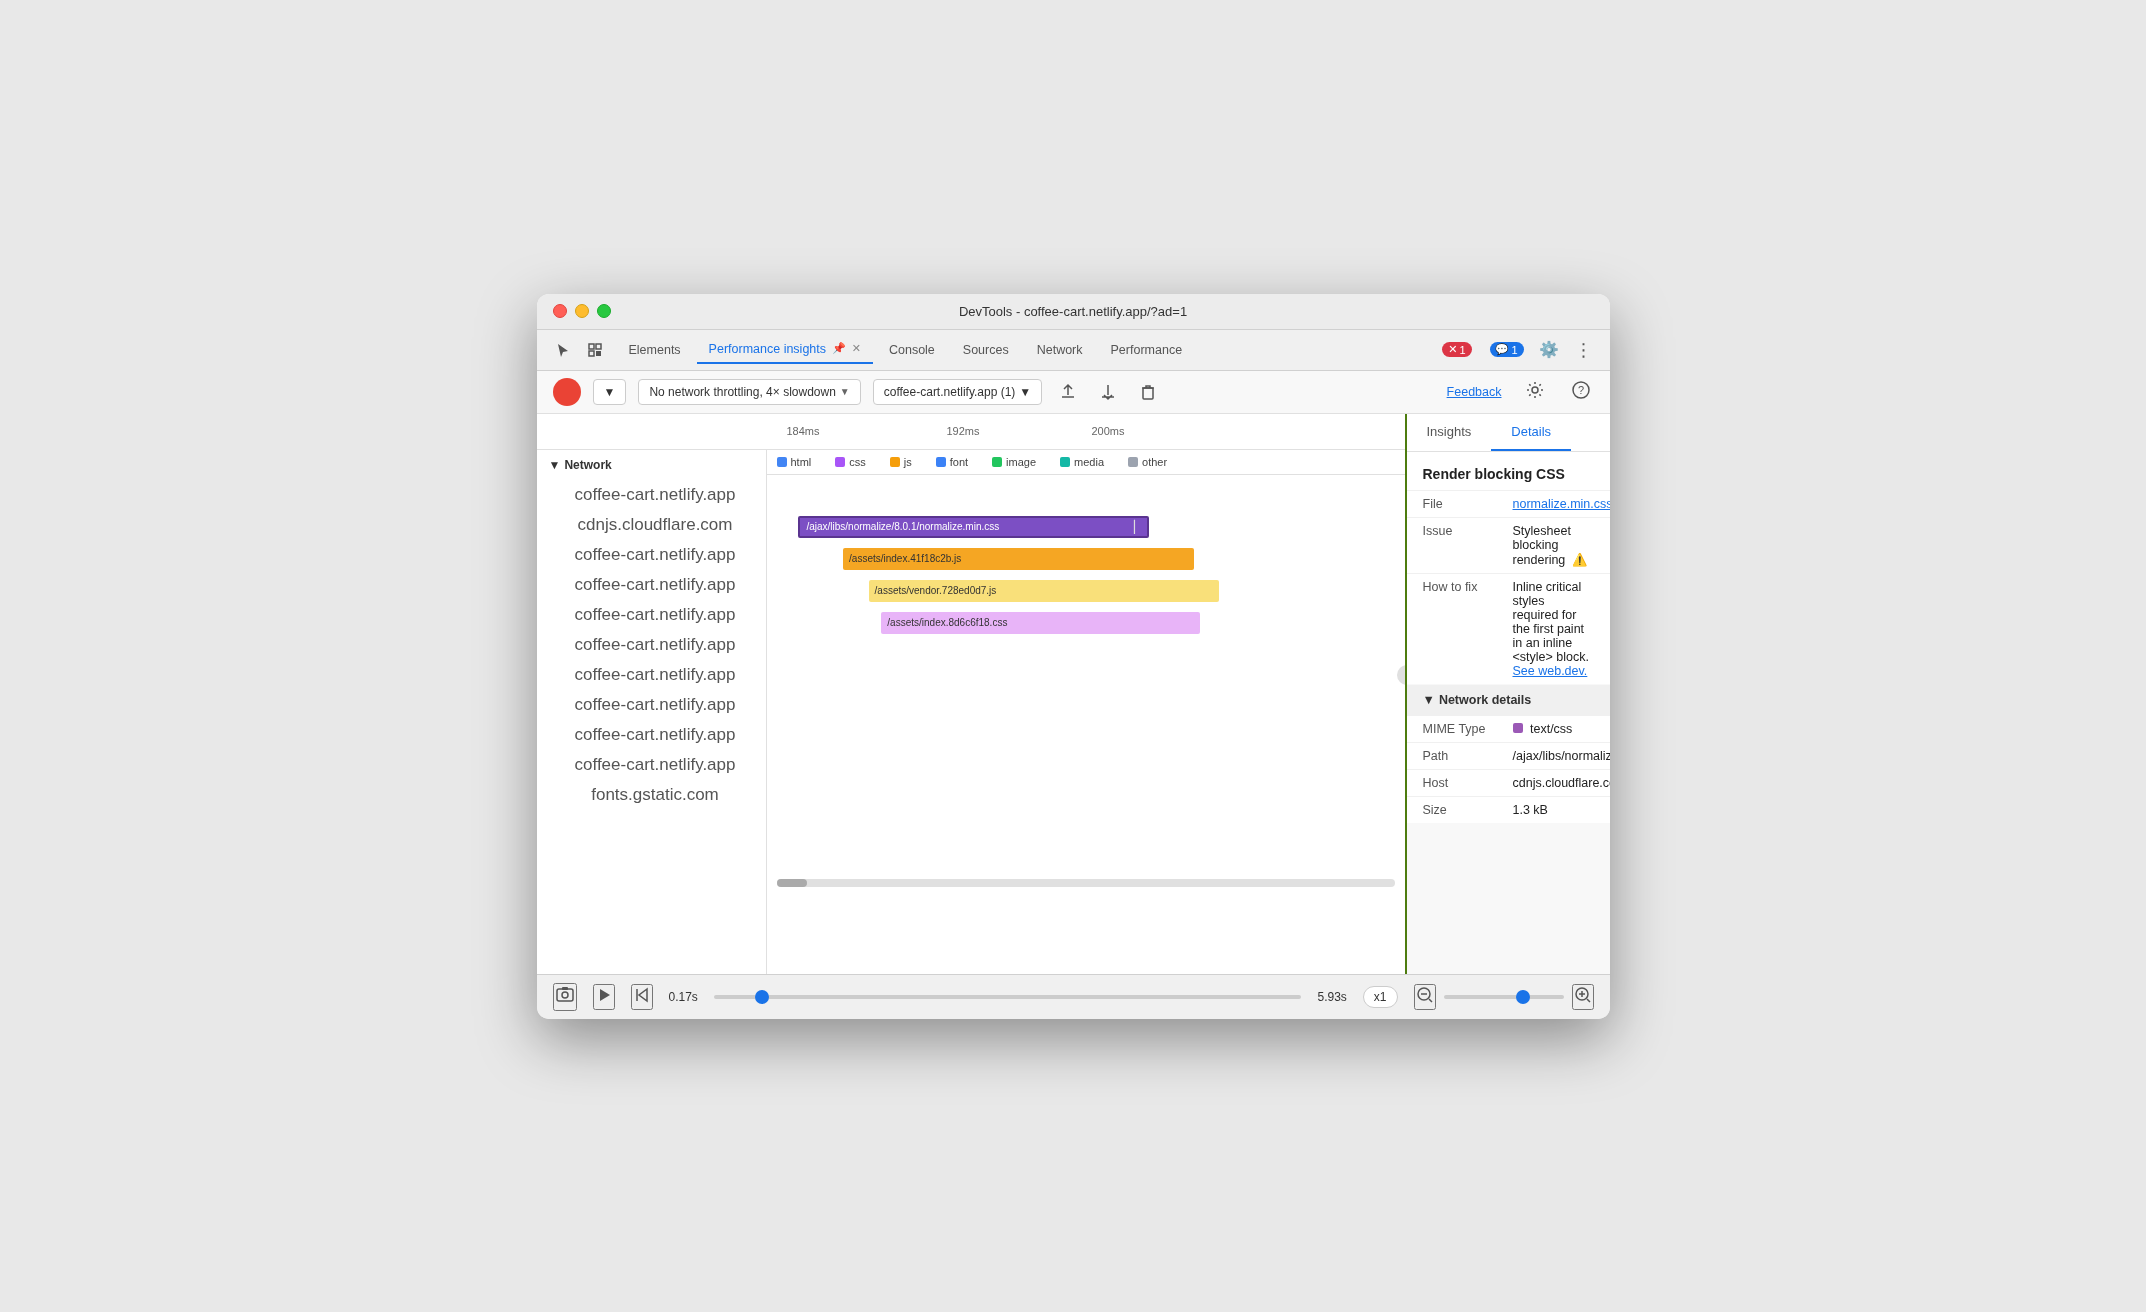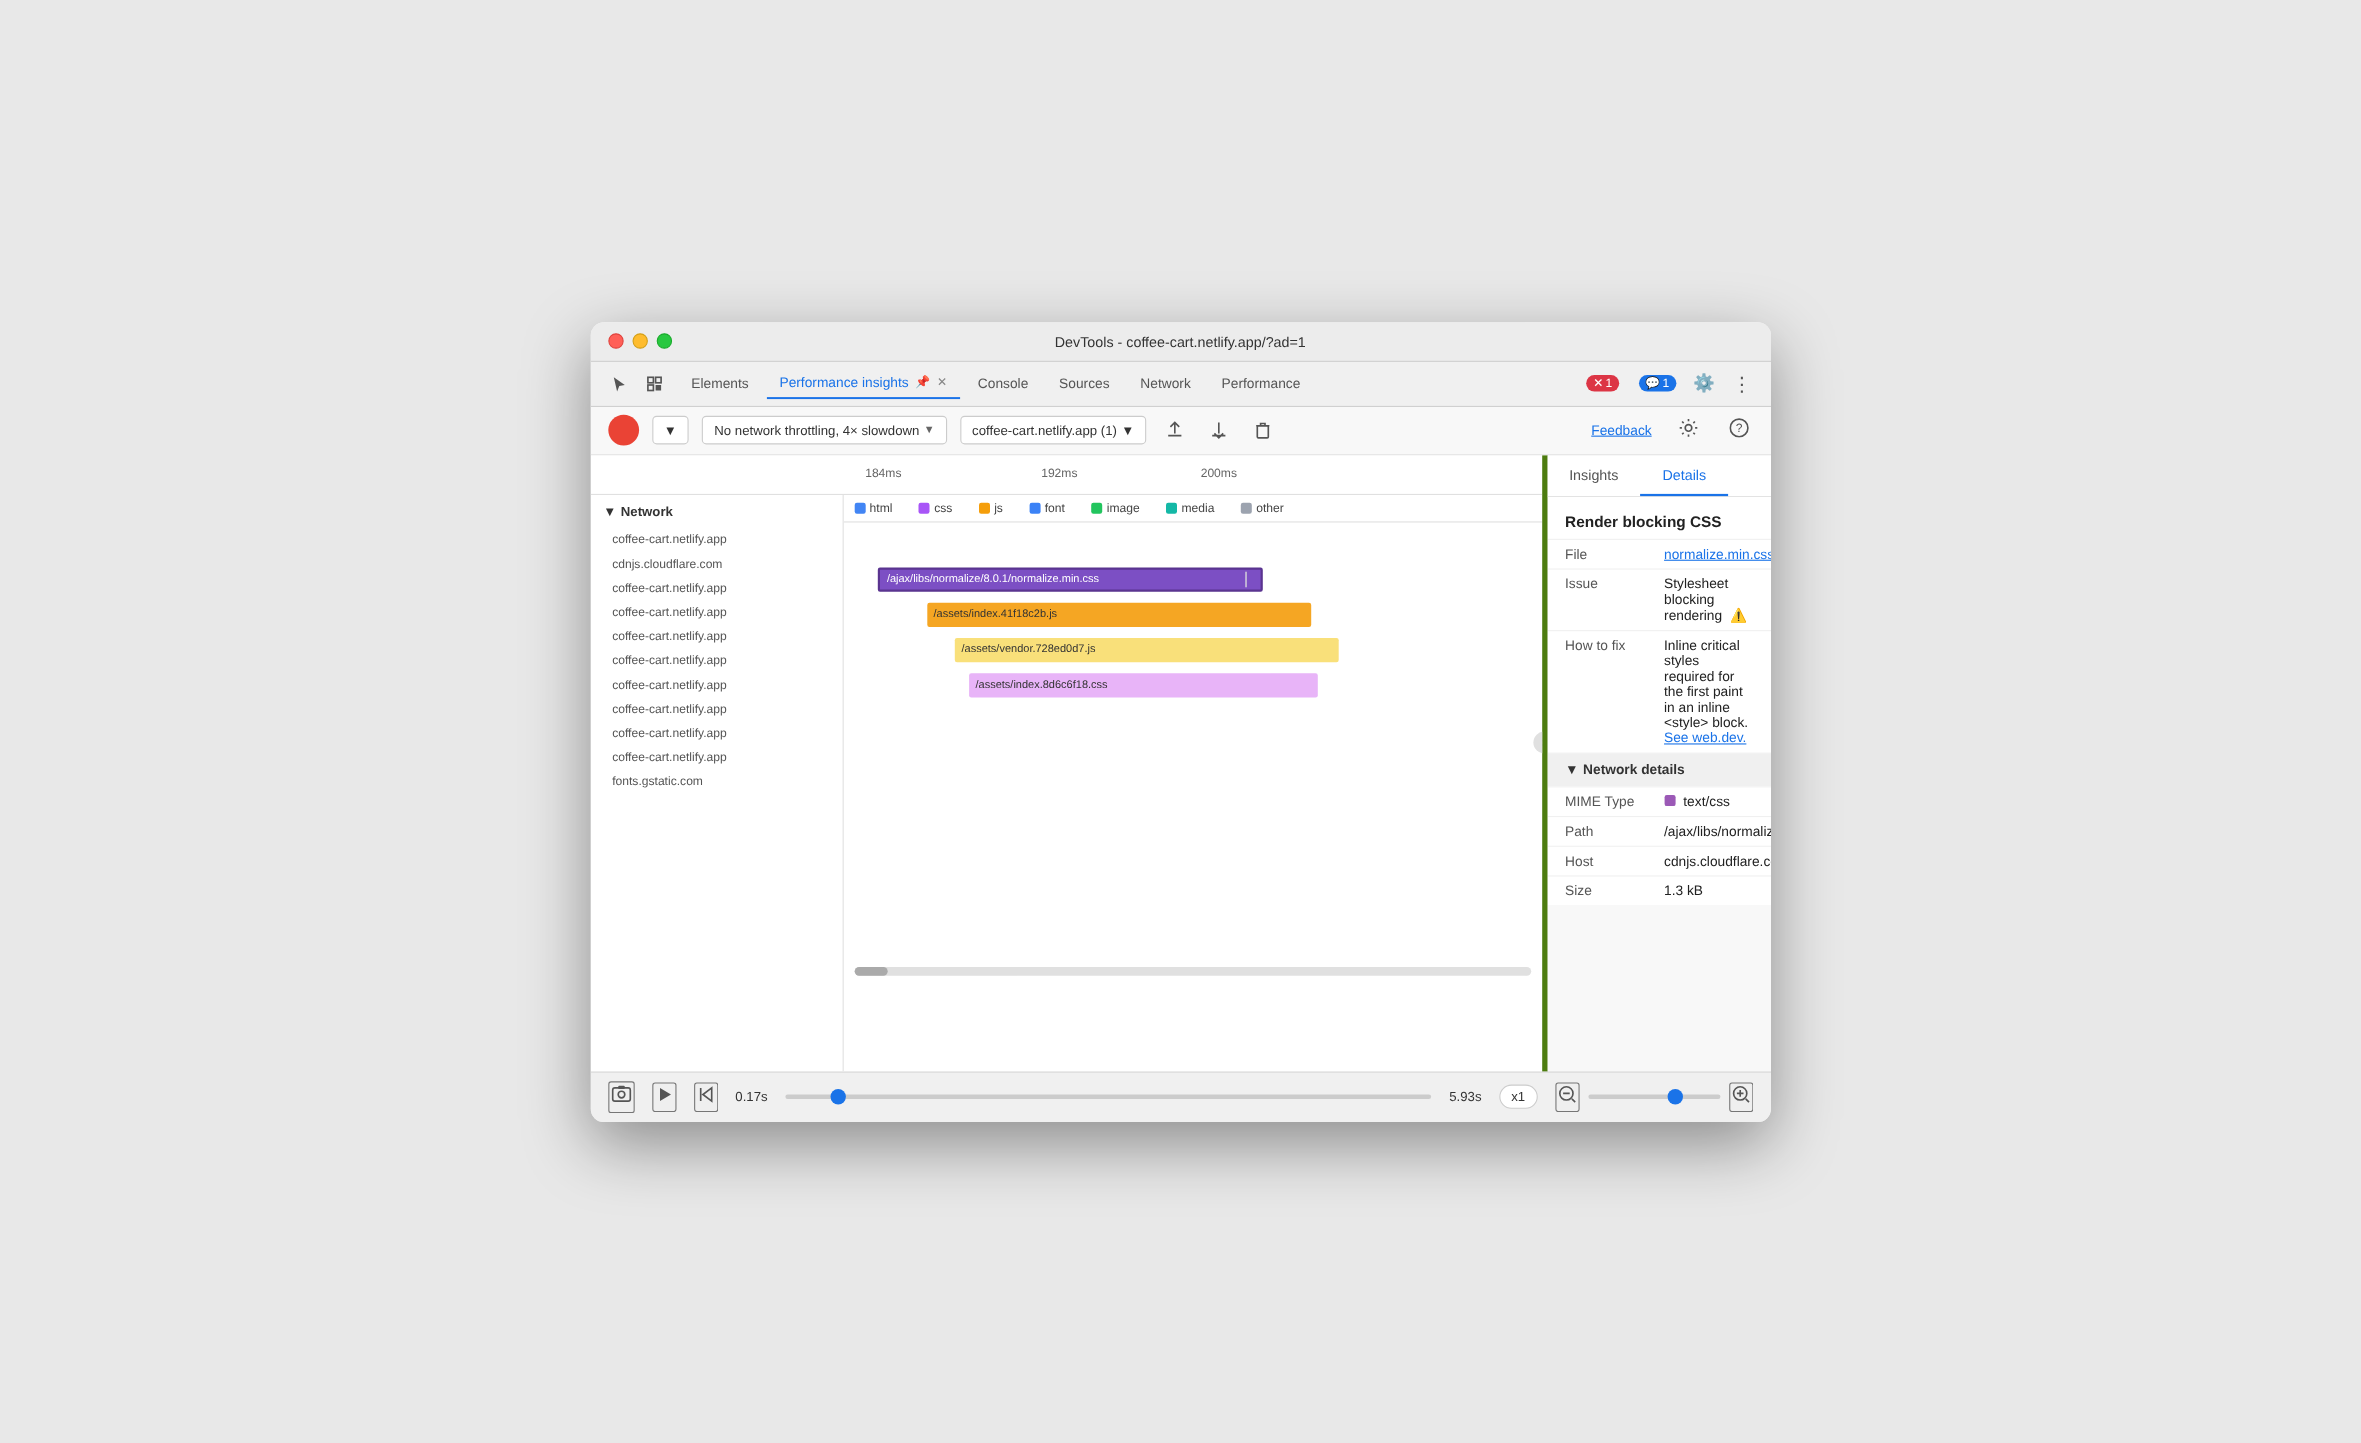--- a/index.html
+++ b/index.html
@@ -204,21 +204,21 @@
       border-radius: 4px;
     }
     .main-content {
       display: flex;
       height: 560px;
     }
     .left-panel {
       width: 870px;
       display: flex;
       flex-direction: column;
-      border-right: 5px solid #4d7c0f;
+      border-right: 2px solid #4d7c0f;
       background: white;
       overflow: hidden;
     }
     .timeline-header {
       display: flex;
       align-items: center;
       padding: 0;
       border-bottom: 1px solid #e0e0e0;
       height: 36px;
     }
@@ -253,26 +253,27 @@
       align-items: center;
       padding: 8px 12px;
       font-size: 12px;
       font-weight: 600;
       color: #333;
       cursor: pointer;
       gap: 4px;
     }
     .network-item {
       padding: 5px 12px 5px 20px;
-      font-size: 11px;
+      font-size: 17px;
       color: #555;
       cursor: pointer;
       white-space: nowrap;
       overflow: hidden;
       text-overflow: ellipsis;
+      text-align: center;
     }
     .timeline-area {
       flex: 1;
       position: relative;
       overflow: hidden;
     }
     .legend-bar {
       display: flex;
       align-items: center;
       padding: 6px 10px;

